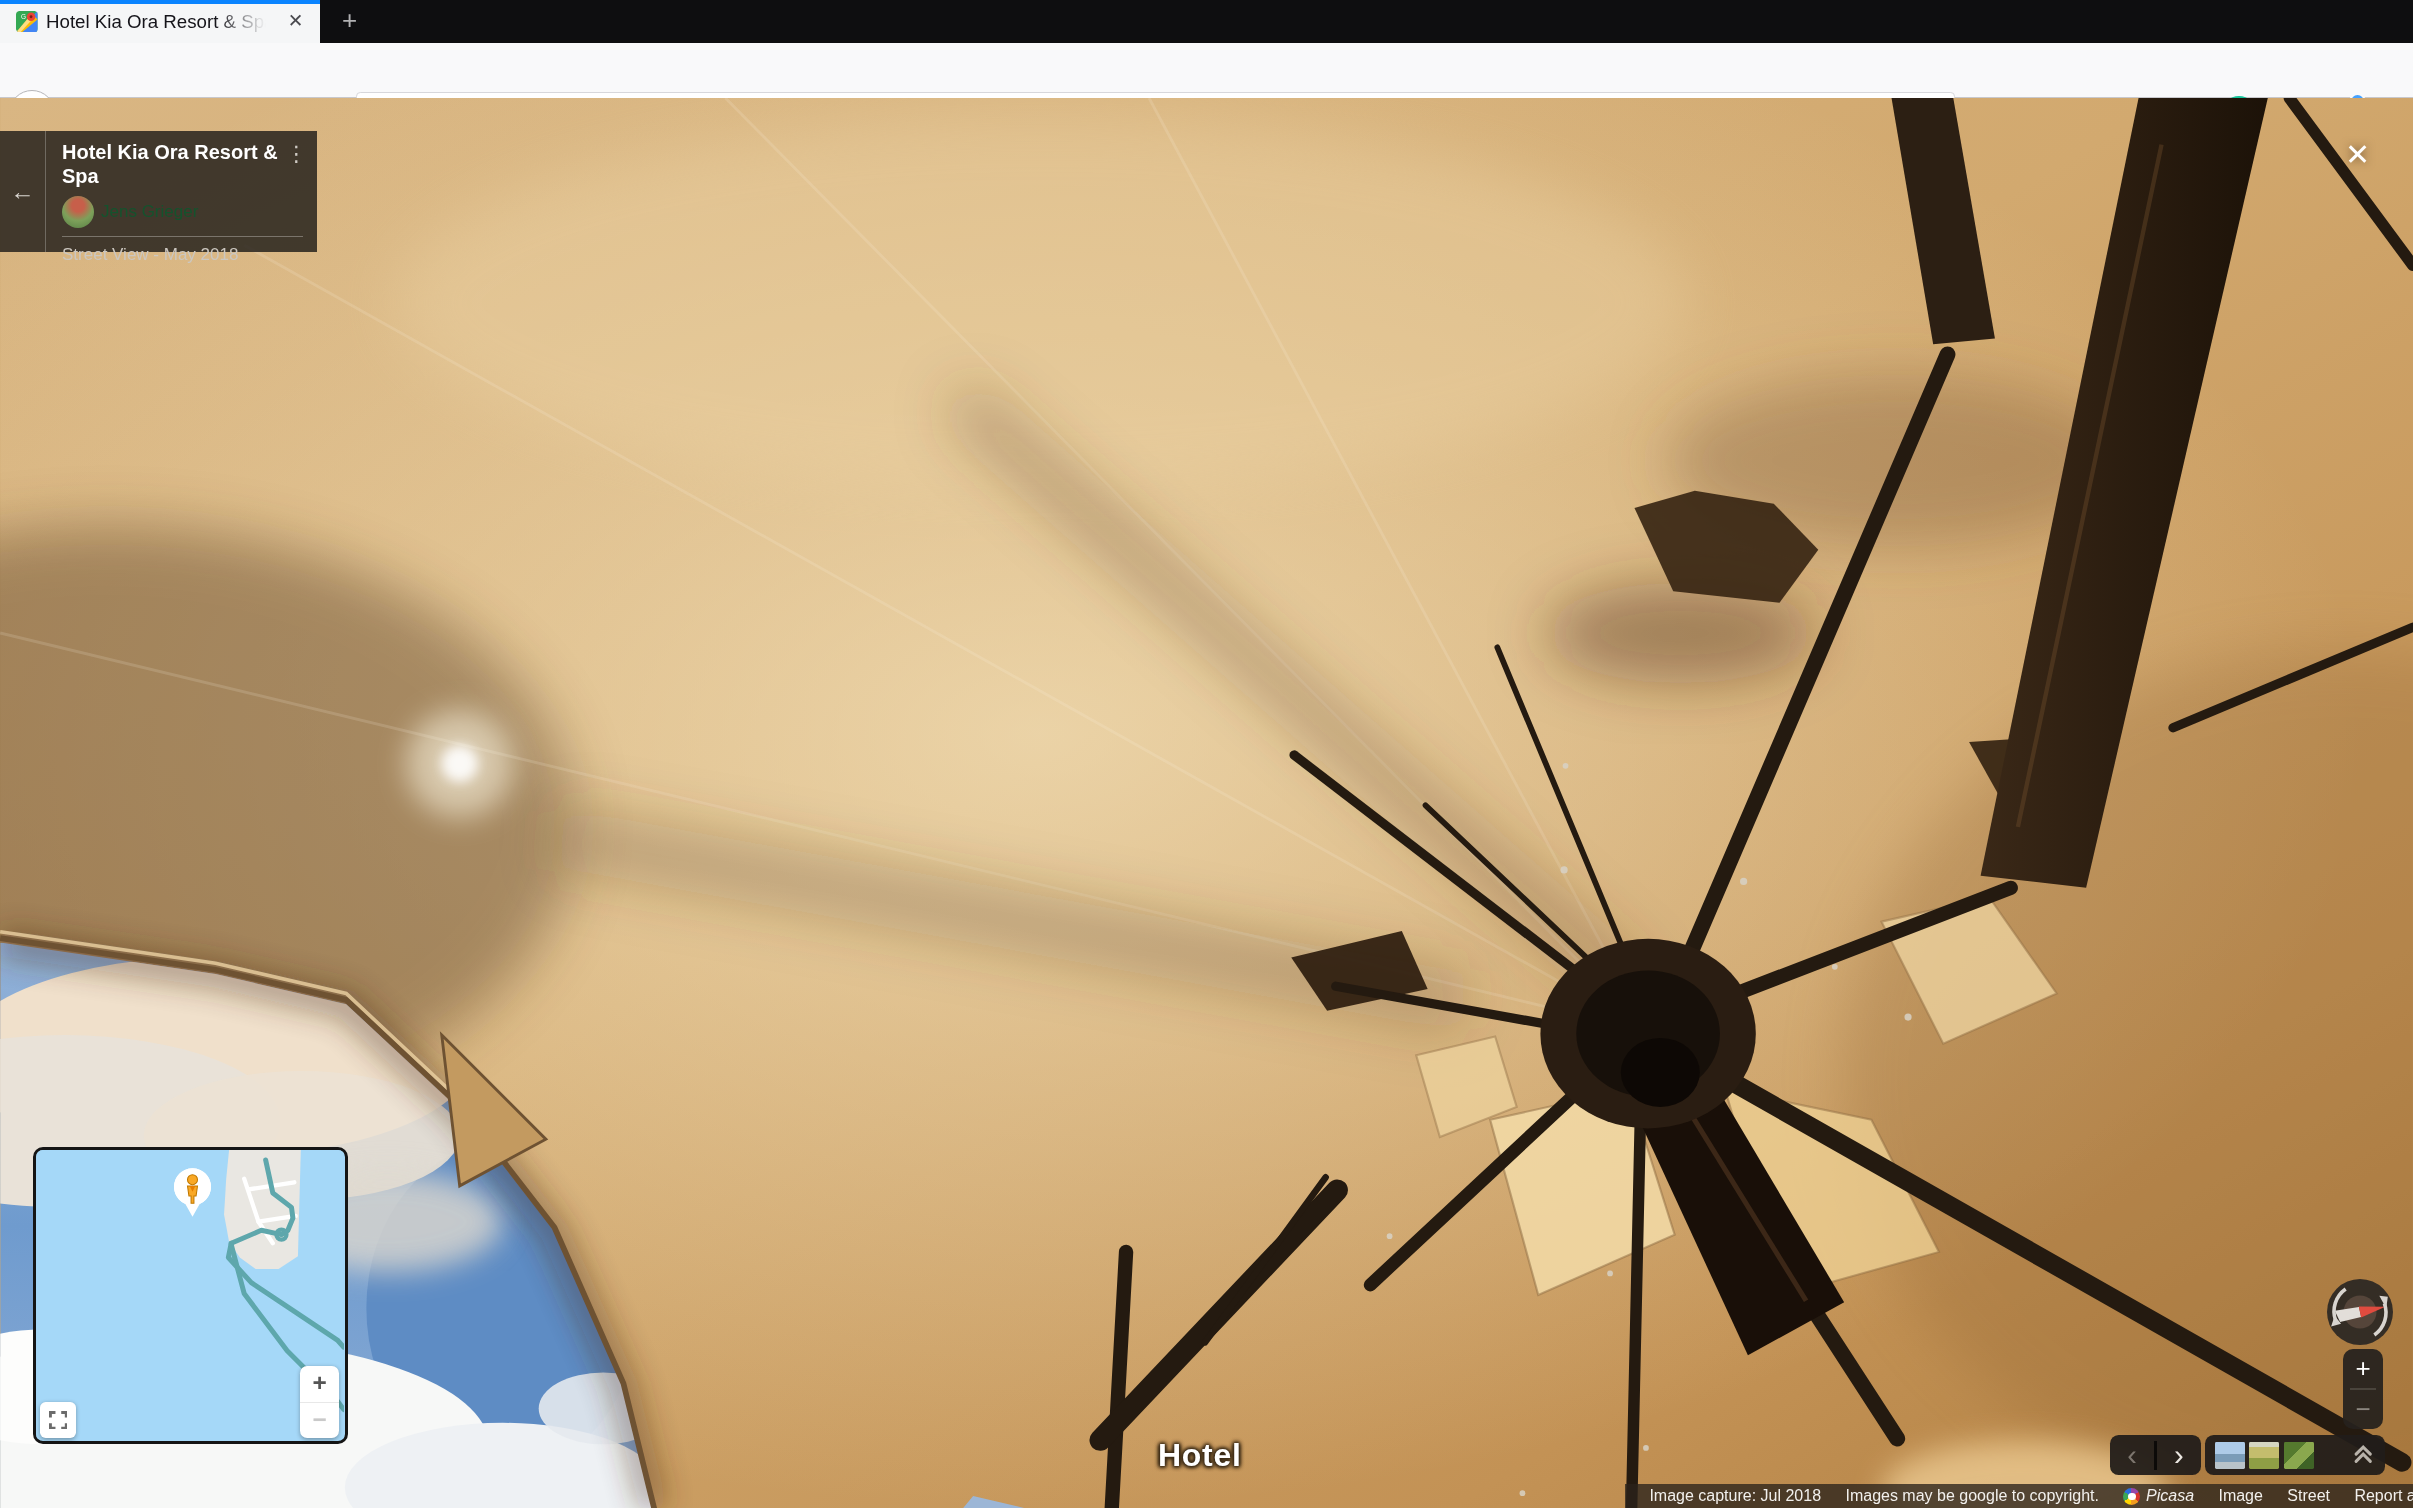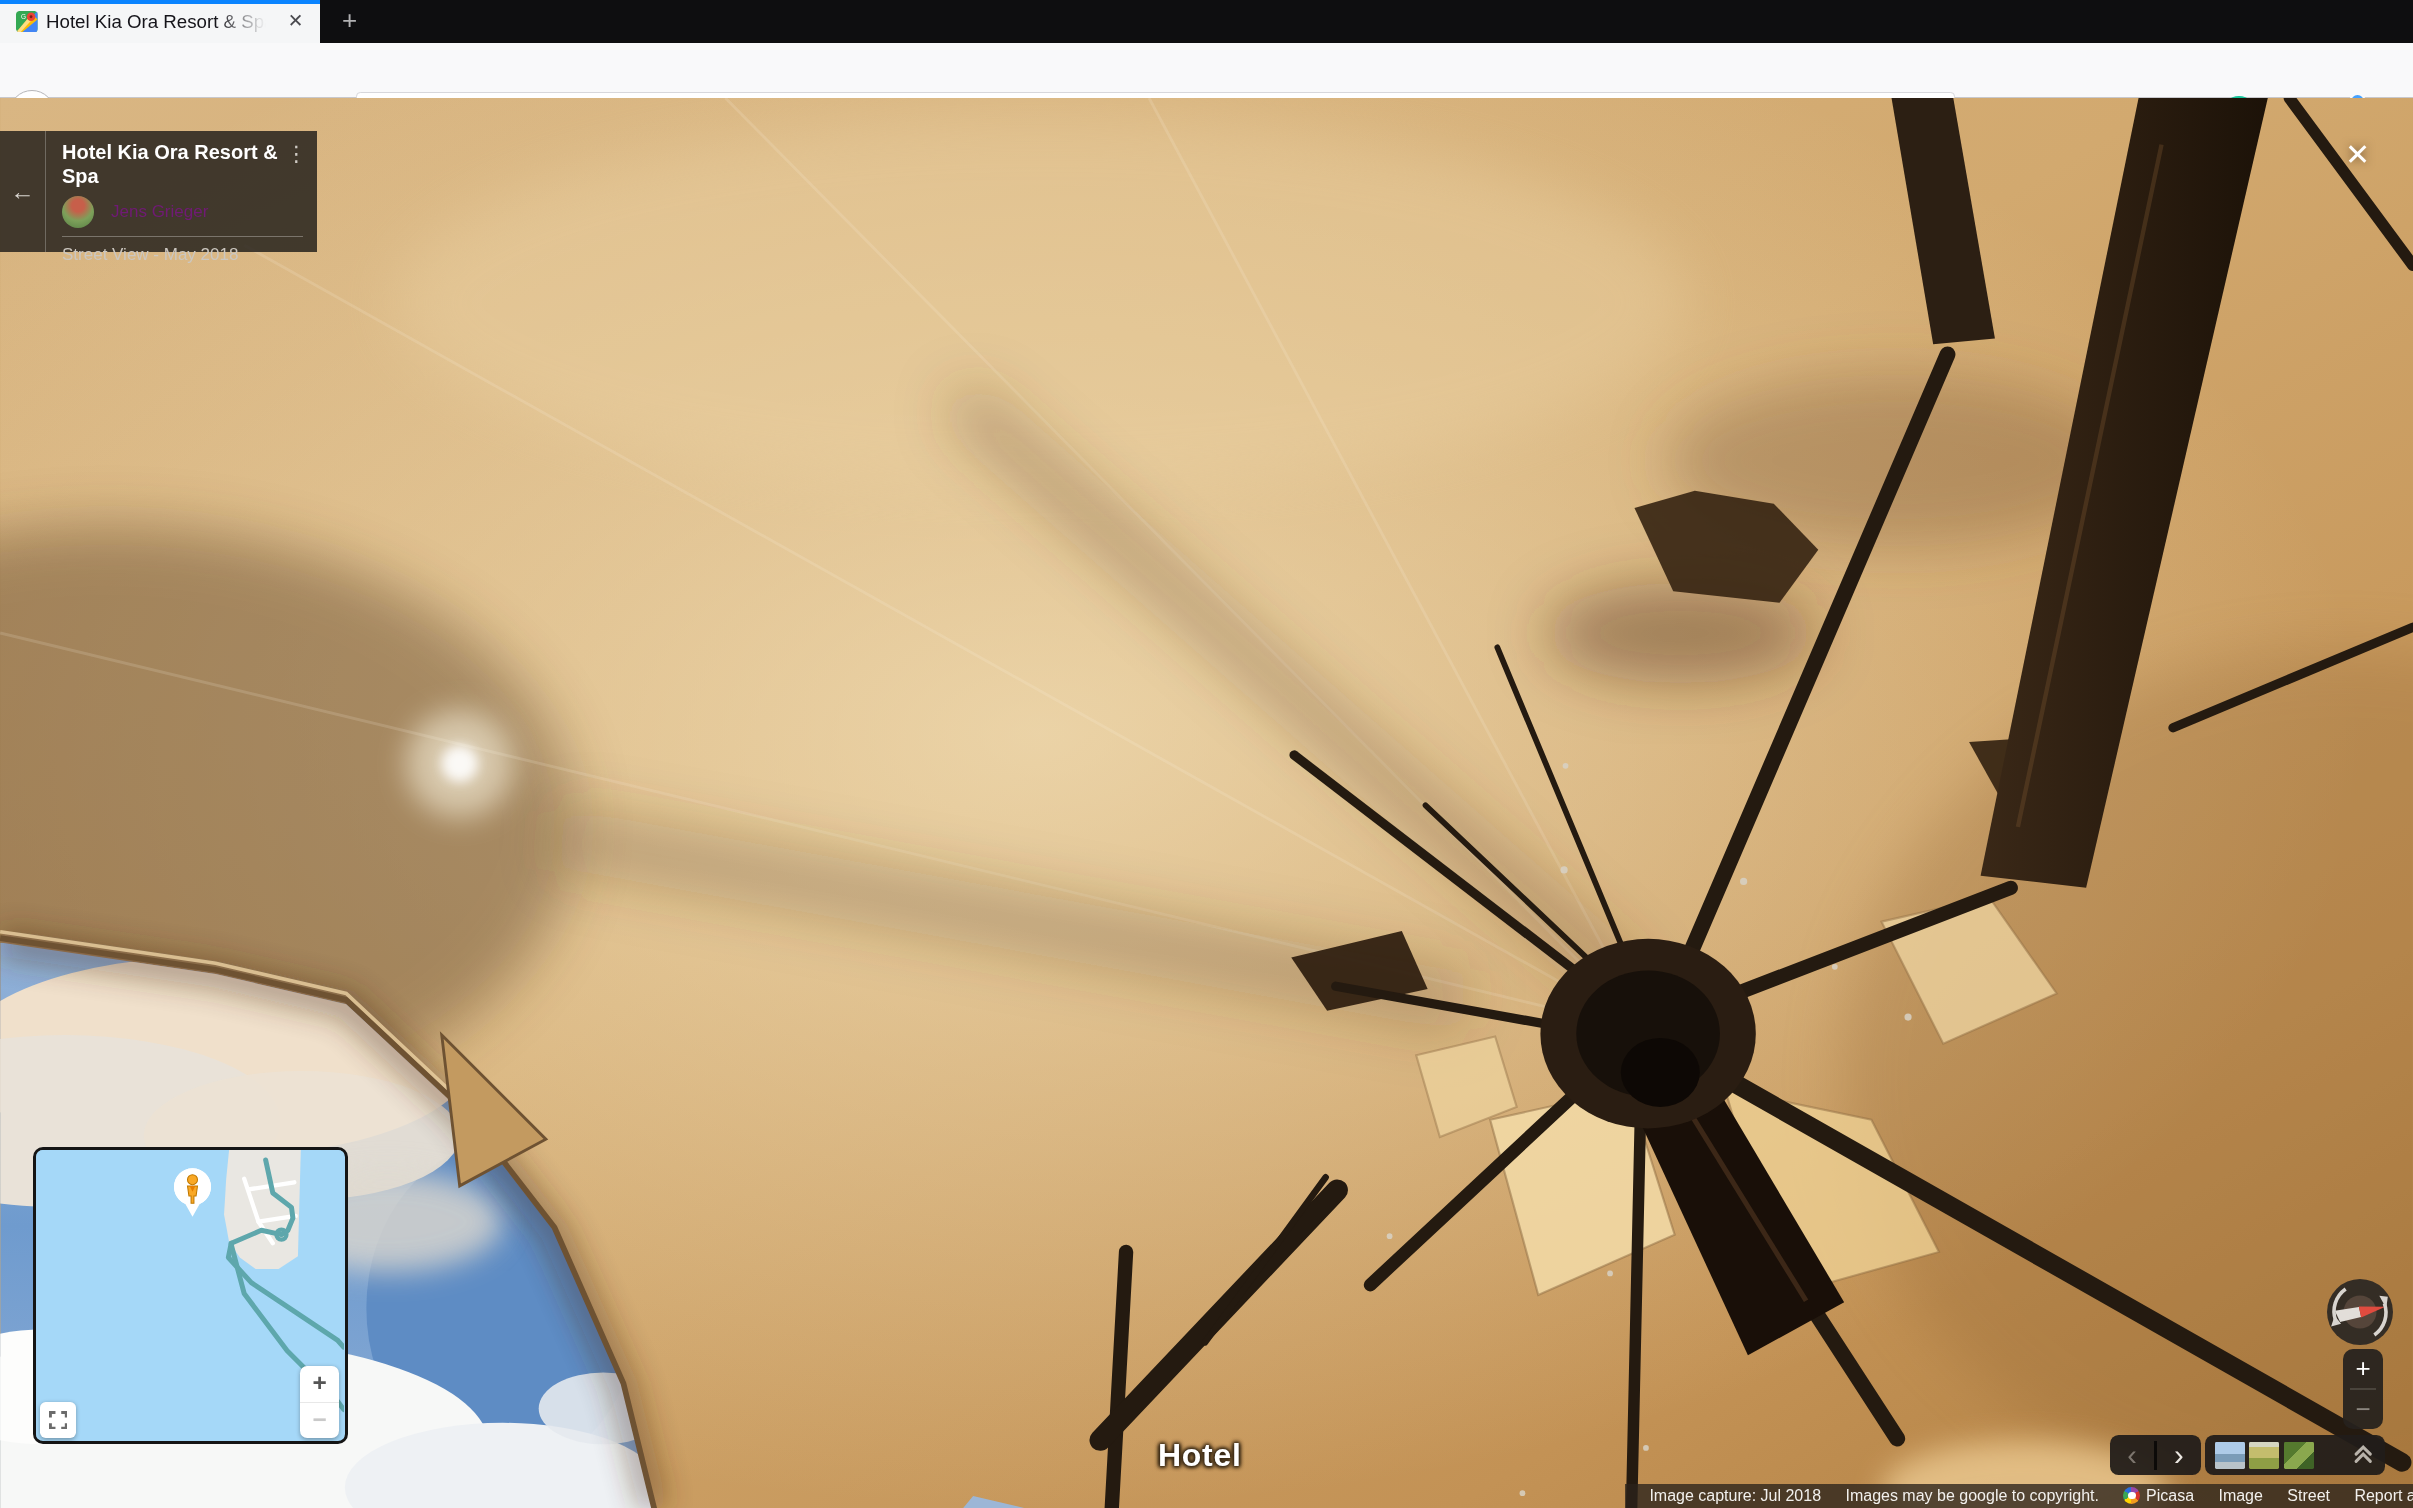--- a/index.html
+++ b/index.html
@@ -51,34 +51,34 @@
   
   #sv-panel{left:0;top:131px;width:317px;height:121px;background:rgba(36,32,28,.84);display:flex;color:#fff;}
   #sv-back{width:45px;border-right:0.7px solid rgba(255,255,255,.25);display:flex;align-items:center;
            justify-content:center;font-size:24.4px;color:#d8d4cf;flex:0 0 auto;}
   #sv-body{flex:1;padding:8.6px 0 0 16px;position:relative;}
   #sv-title{font-size:20px;font-weight:700;line-height:24.4px;width:237px;}
   #sv-menu{position:absolute;right:10px;top:10px;font-size:21.5px;color:#cfcac4;letter-spacing:0;}
   #sv-authorrow{display:flex;align-items:center;margin-top:7.2px;}
   #sv-avatar{width:32px;height:32px;border-radius:50%;flex:0 0 auto;
              background:radial-gradient(circle at 50% 30%,#c75f4a 0 22%,#7da05a 55%,#567e43);}
-  #sv-author{font-size:17px;color:#701a75;margin-left:17px;}
+  #sv-author{font-size:17px;color:#14532d;margin-left:7px;}
   #sv-div{height:0.7px;background:rgba(255,255,255,.3);margin:8.6px 14.4px 0 0;}
   #sv-caption{font-size:17px;color:#ccc7c0;margin-top:8.6px;}
 
   #sv-close{left:2336px;top:134px;width:43px;height:43px;color:#fff;font-size:30px;
             text-align:center;line-height:42px;text-shadow:0 0 10px rgba(60,40,20,.6);}
 
   #watermark{left:1158px;top:1437px;font-size:32px;font-weight:700;color:#fff;letter-spacing:0.7px;
      text-shadow:0 0 2.9px #3a2a16,0 0 5.7px #3a2a16,1.4px 1.4px 4.3px #3a2a16,-1.4px 1.4px 4.3px #3a2a16,0 -1.4px 4.3px #3a2a16;}
 
   #statusbar{left:1625px;top:1484px;width:789px;height:24.4px;background:rgba(42,35,27,.78);
              display:flex;align-items:center;color:#f2f0ed;font-size:16px;white-space:nowrap;}
   #statusbar .sb{margin-left:24.4px;}
-  #picasa-wrap{display:flex;align-items:flex-start;}
+  #picasa-wrap{display:flex;align-items:flex-end;font-style:italic;}
   #picasa-logo{width:17px;height:17px;border-radius:50%;margin-right:5.7px;
      background:conic-gradient(#9648a8 0 16%,#d8342c 16% 35%,#f29c1f 35% 52%,#ffd400 52% 66%,#3aa757 66% 84%,#2a6fdb 84% 100%);
      position:relative;}
   #picasa-logo::after{content:"";position:absolute;left:5px;top:5px;width:7.2px;height:7.2px;border-radius:50%;background:#fff;}
 
   
   #minimap{left:33px;top:1147px;width:315px;height:297px;background:#a5d8f8;border:3.6px solid #151515;
            border-radius:10px;box-sizing:border-box;overflow:hidden;}
   #map-fullscreen{left:40px;top:1402px;width:36px;height:36px;background:#fff;border-radius:5.7px;
                   display:flex;align-items:center;justify-content:center;box-shadow:0 1.4px 4.3px rgba(0,0,0,.3);}

